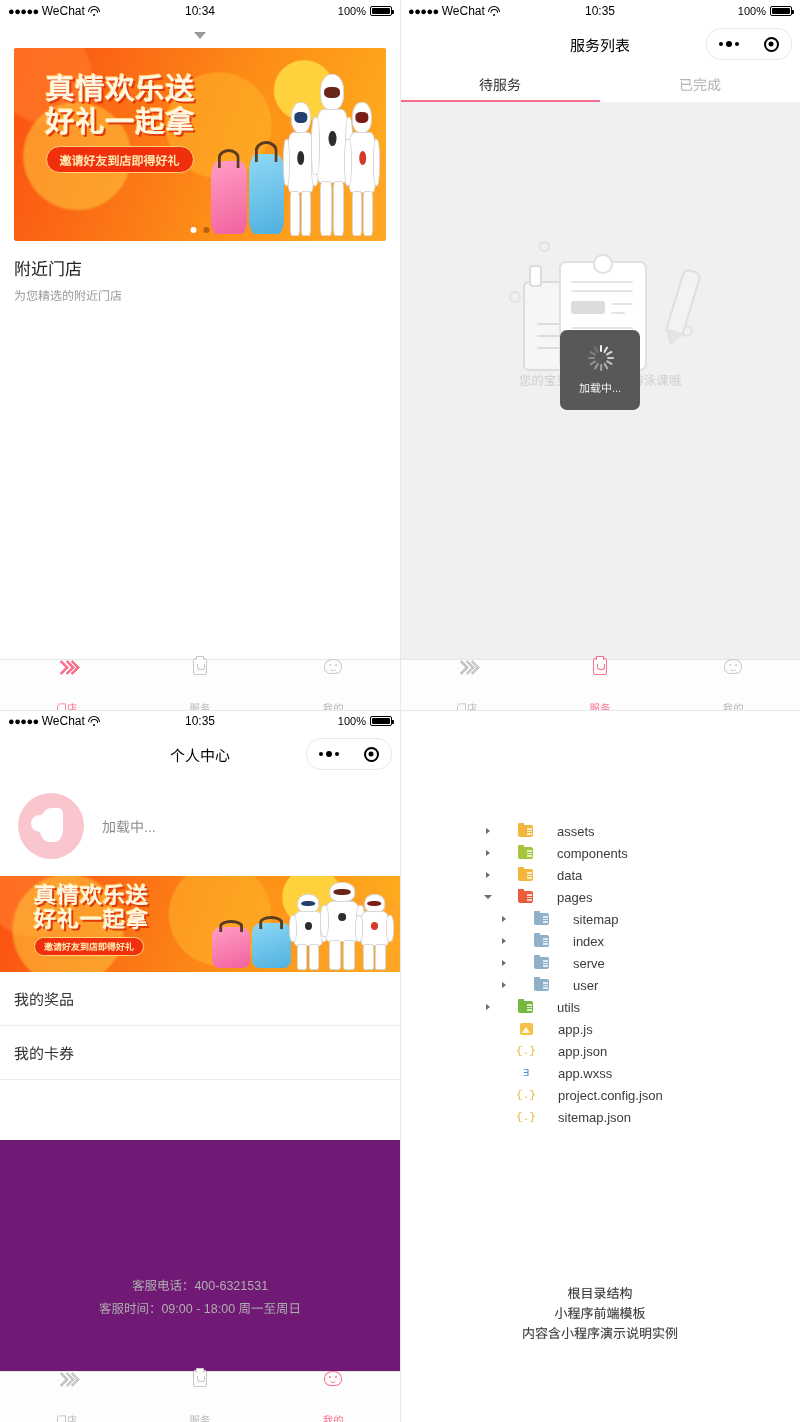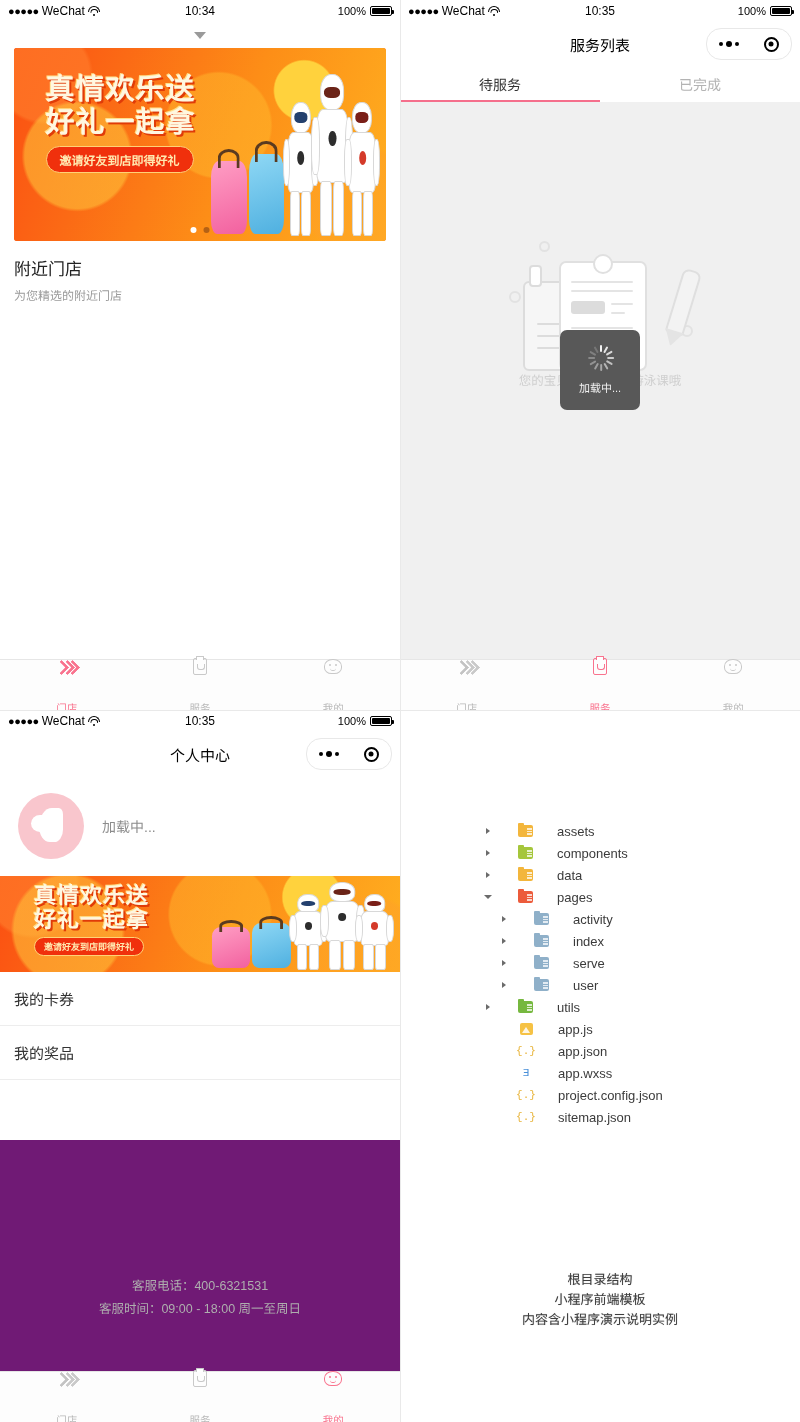--- a/index.html
+++ b/index.html
@@ -170,21 +170,21 @@
   .tw .arrow{width:0;height:0;border-left:4.5px solid #6b6b6b;border-top:3.5px solid transparent;border-bottom:3.5px solid transparent;}
   .tw .arrow.open{border-left:4.5px solid transparent;border-right:4.5px solid transparent;border-top:4.5px solid #6b6b6b;border-bottom:none;}
   .fico{width:15px;height:12px;position:relative;flex:none;border-radius:1px 2px 2px 2px;}
   .fico:before{content:"";position:absolute;left:0;top:-2.5px;width:6px;height:3px;border-radius:1px 1px 0 0;background:inherit;}
   .fico .strip{position:absolute;right:1px;top:3px;width:5px;height:7px;display:flex;flex-direction:column;gap:1px;}
   .fico .strip b{display:block;height:1.5px;background:rgba(255,255,255,.75);}
   .ficon-file{width:16px;height:14px;flex:none;font-size:11px;display:flex;align-items:center;justify-content:center;font-family:"Liberation Mono",monospace;}
   .jsbox{width:13px;height:12px;background:#f6c244;border-radius:2px;position:relative;}
   .jsbox:after{content:"";position:absolute;left:2px;bottom:2px;width:0;height:0;border-left:4px solid transparent;border-right:4px solid transparent;border-bottom:6px solid #fff;opacity:.85;}
   .tname{white-space:nowrap;}
-  .caption-wrap{position:absolute;left:0;right:0;bottom:92px;text-align:center;}
+  .caption-wrap{position:absolute;left:0;right:0;bottom:78px;text-align:center;}
   .caption{display:inline-block;font-size:13px;color:#3d3d3d;line-height:1.55;
     background:rgba(255,255,255,.0);
     text-shadow:0 0 1px rgba(0,0,0,.25);}
   .divider-v{position:absolute;top:0;bottom:0;width:1px;background:#e9e9e9;}
   .divider-h{position:absolute;left:0;right:0;height:1px;background:#e9e9e9;}
 </style>
 </head>
 <body>
 
 <div class="panel" id="p1" style="left:0;top:0;width:400px;height:710px;">
@@ -495,24 +495,24 @@
           </div>
         <div class="r-arm" style="left:-6%;top:28%;width:17%;height:34%;"></div>
         <div class="r-arm" style="right:-6%;top:28%;width:17%;height:34%;"></div>
         <div class="r-leg" style="left:18%;top:67%;width:24%;height:33%;"></div>
         <div class="r-leg" style="right:18%;top:67%;width:24%;height:33%;"></div>
       </div>
     </div>
   </div>
 
   <div class="menu-row">
+    <span>我的奖品</span>
+  </div>
+  <div class="menu-row">
     <span>我的卡券</span>
-  </div>
-  <div class="menu-row">
-    <span>我的奖品</span>
   </div>
 
   <div class="gray-fill" style="position:absolute;left:0;right:0;top:430px;bottom:50px;">
     <div class="footer-contact" style="position:absolute;left:0;right:0;bottom:50px;">
       <div>客服电话：400-6321531</div>
       <div>客服时间：09:00 - 18:00 周一至周日</div>
     </div>
   </div>
 
   <div class="tabbar">
@@ -601,21 +601,21 @@
           <span class="tw">
             <span class="arrow"></span>
           </span>
           <span class="fico" style="background: rgb(143, 176, 201);">
             <span class="strip">
               <b></b>
               <b></b>
               <b></b>
             </span>
           </span>
-          <span class="tname">activity</span>
+          <span class="tname">sitemap</span>
         </div>
         <div class="tnode" style="padding-left: 16px; align-items: center;">
           <span class="tw">
             <span class="arrow"></span>
           </span>
           <span class="fico" style="background: rgb(143, 176, 201);">
             <span class="strip">
               <b></b>
               <b></b>
               <b></b>

